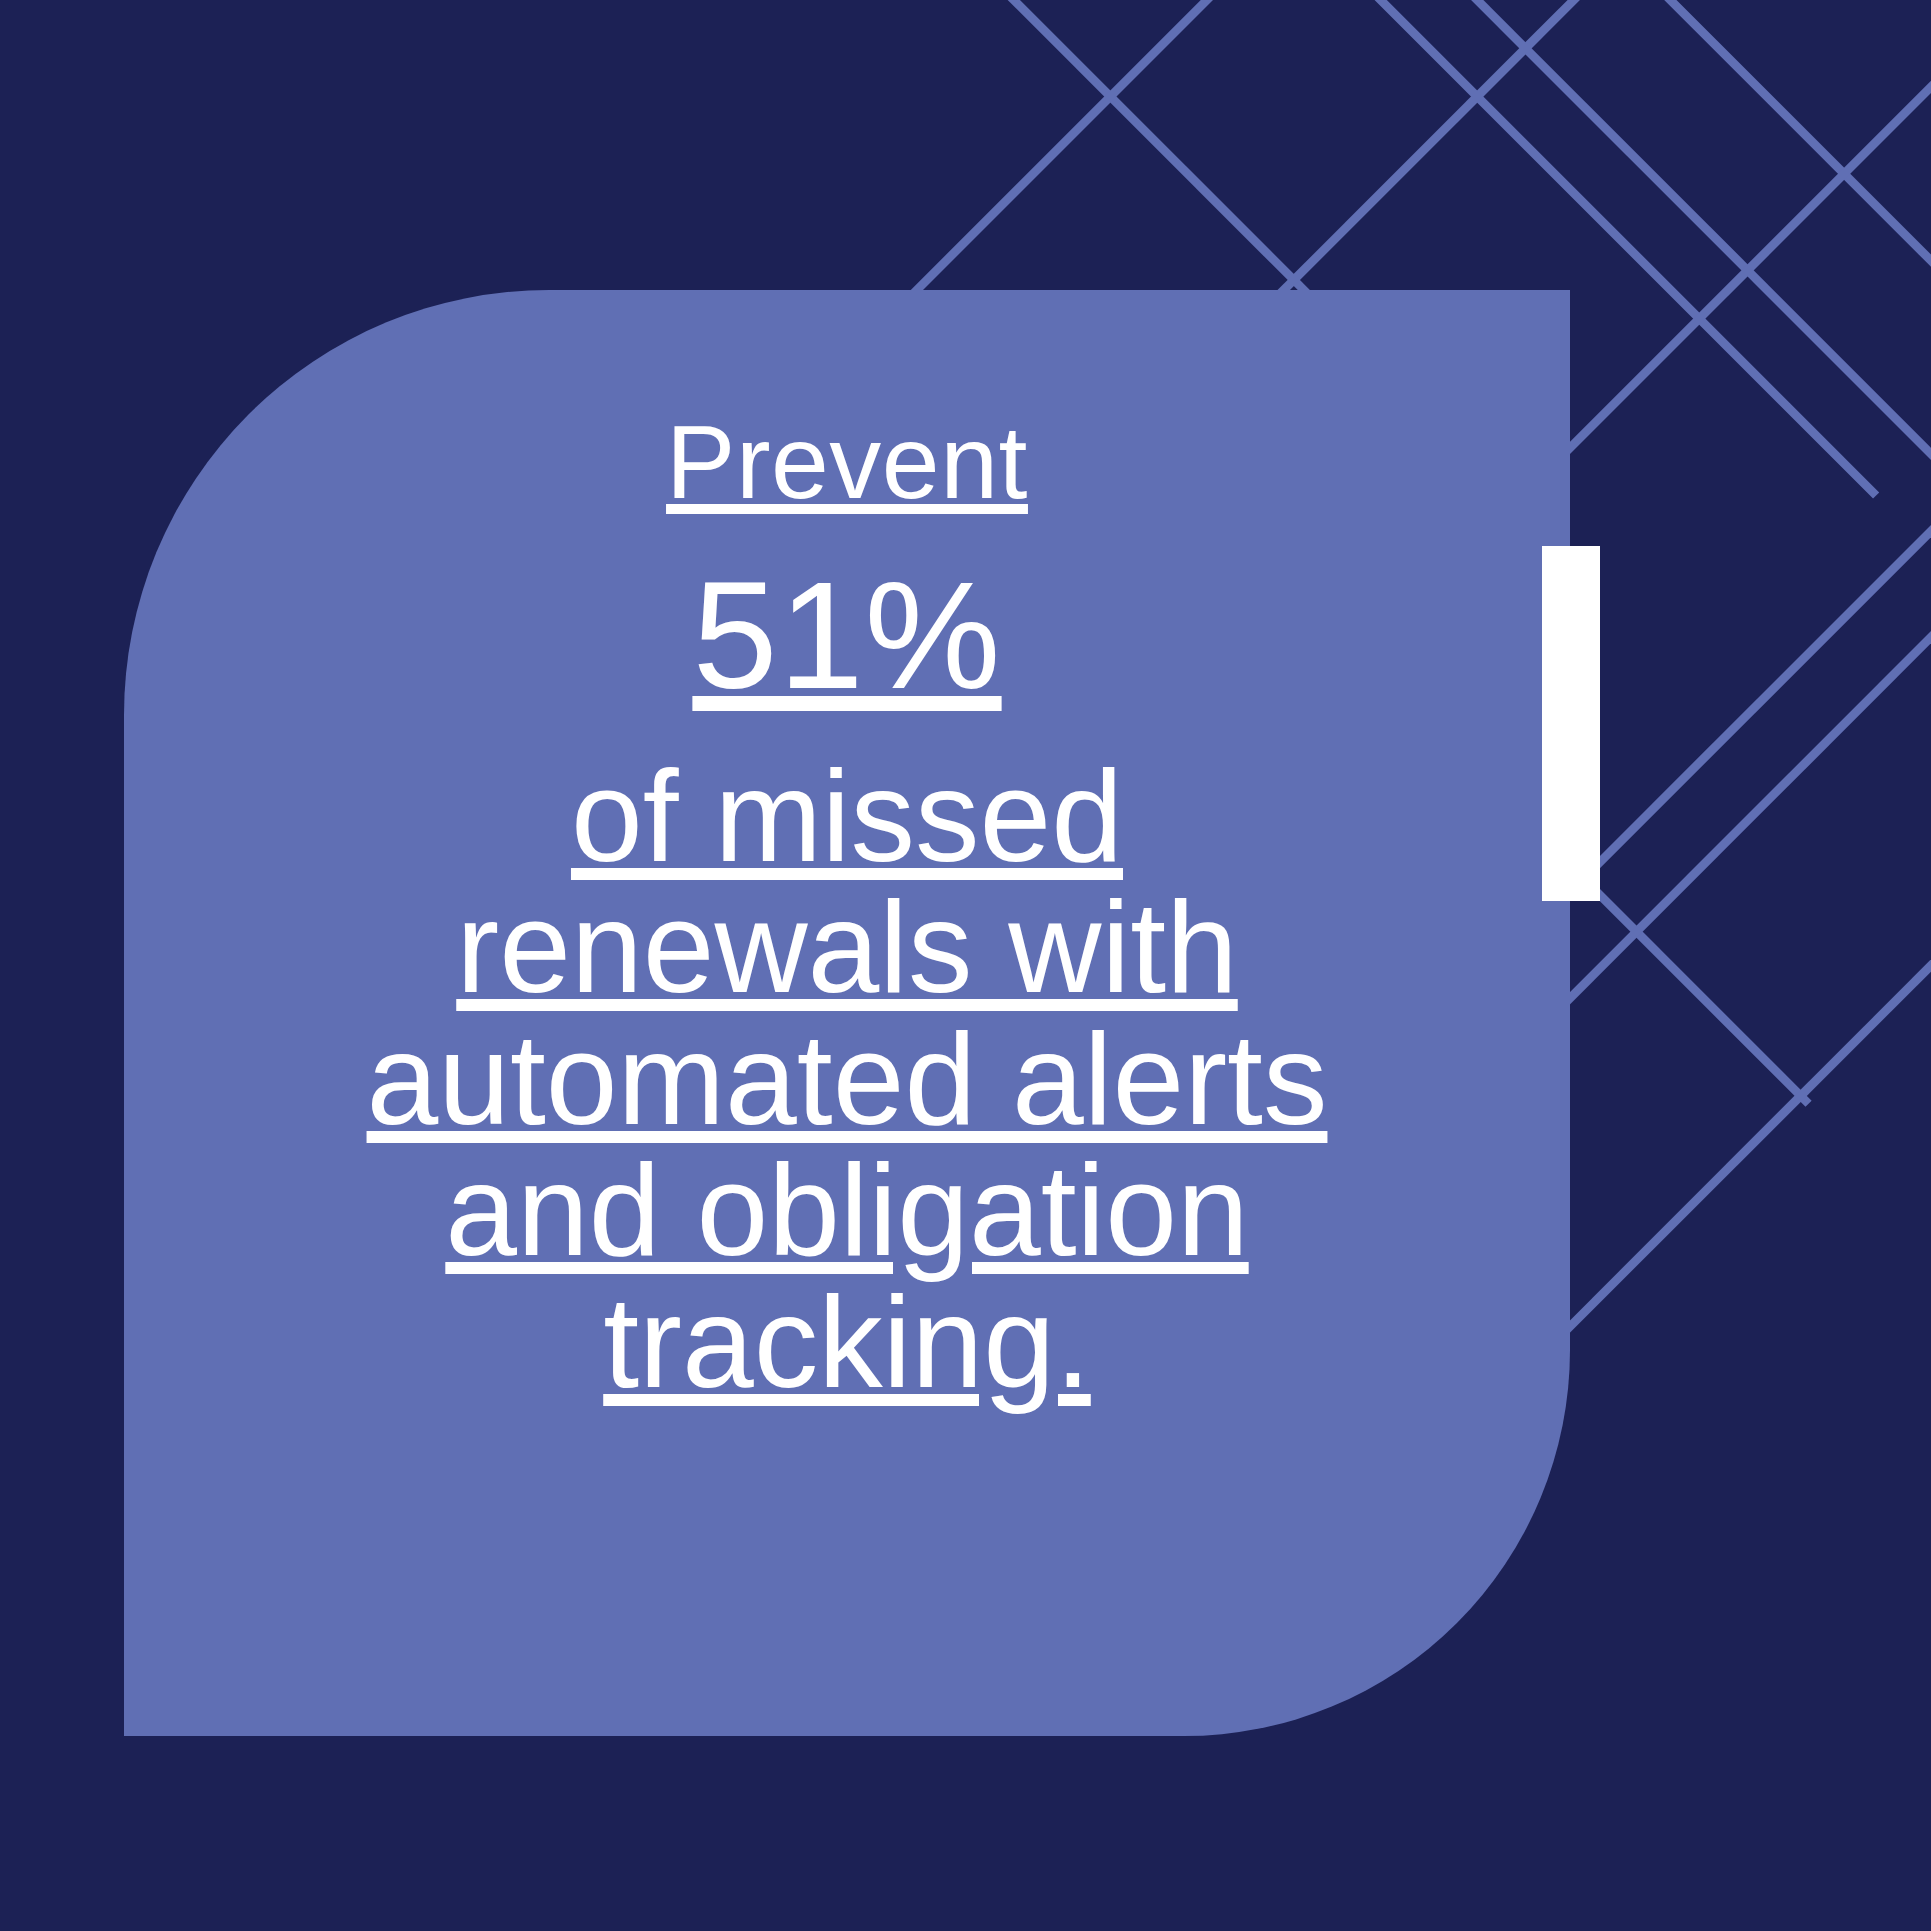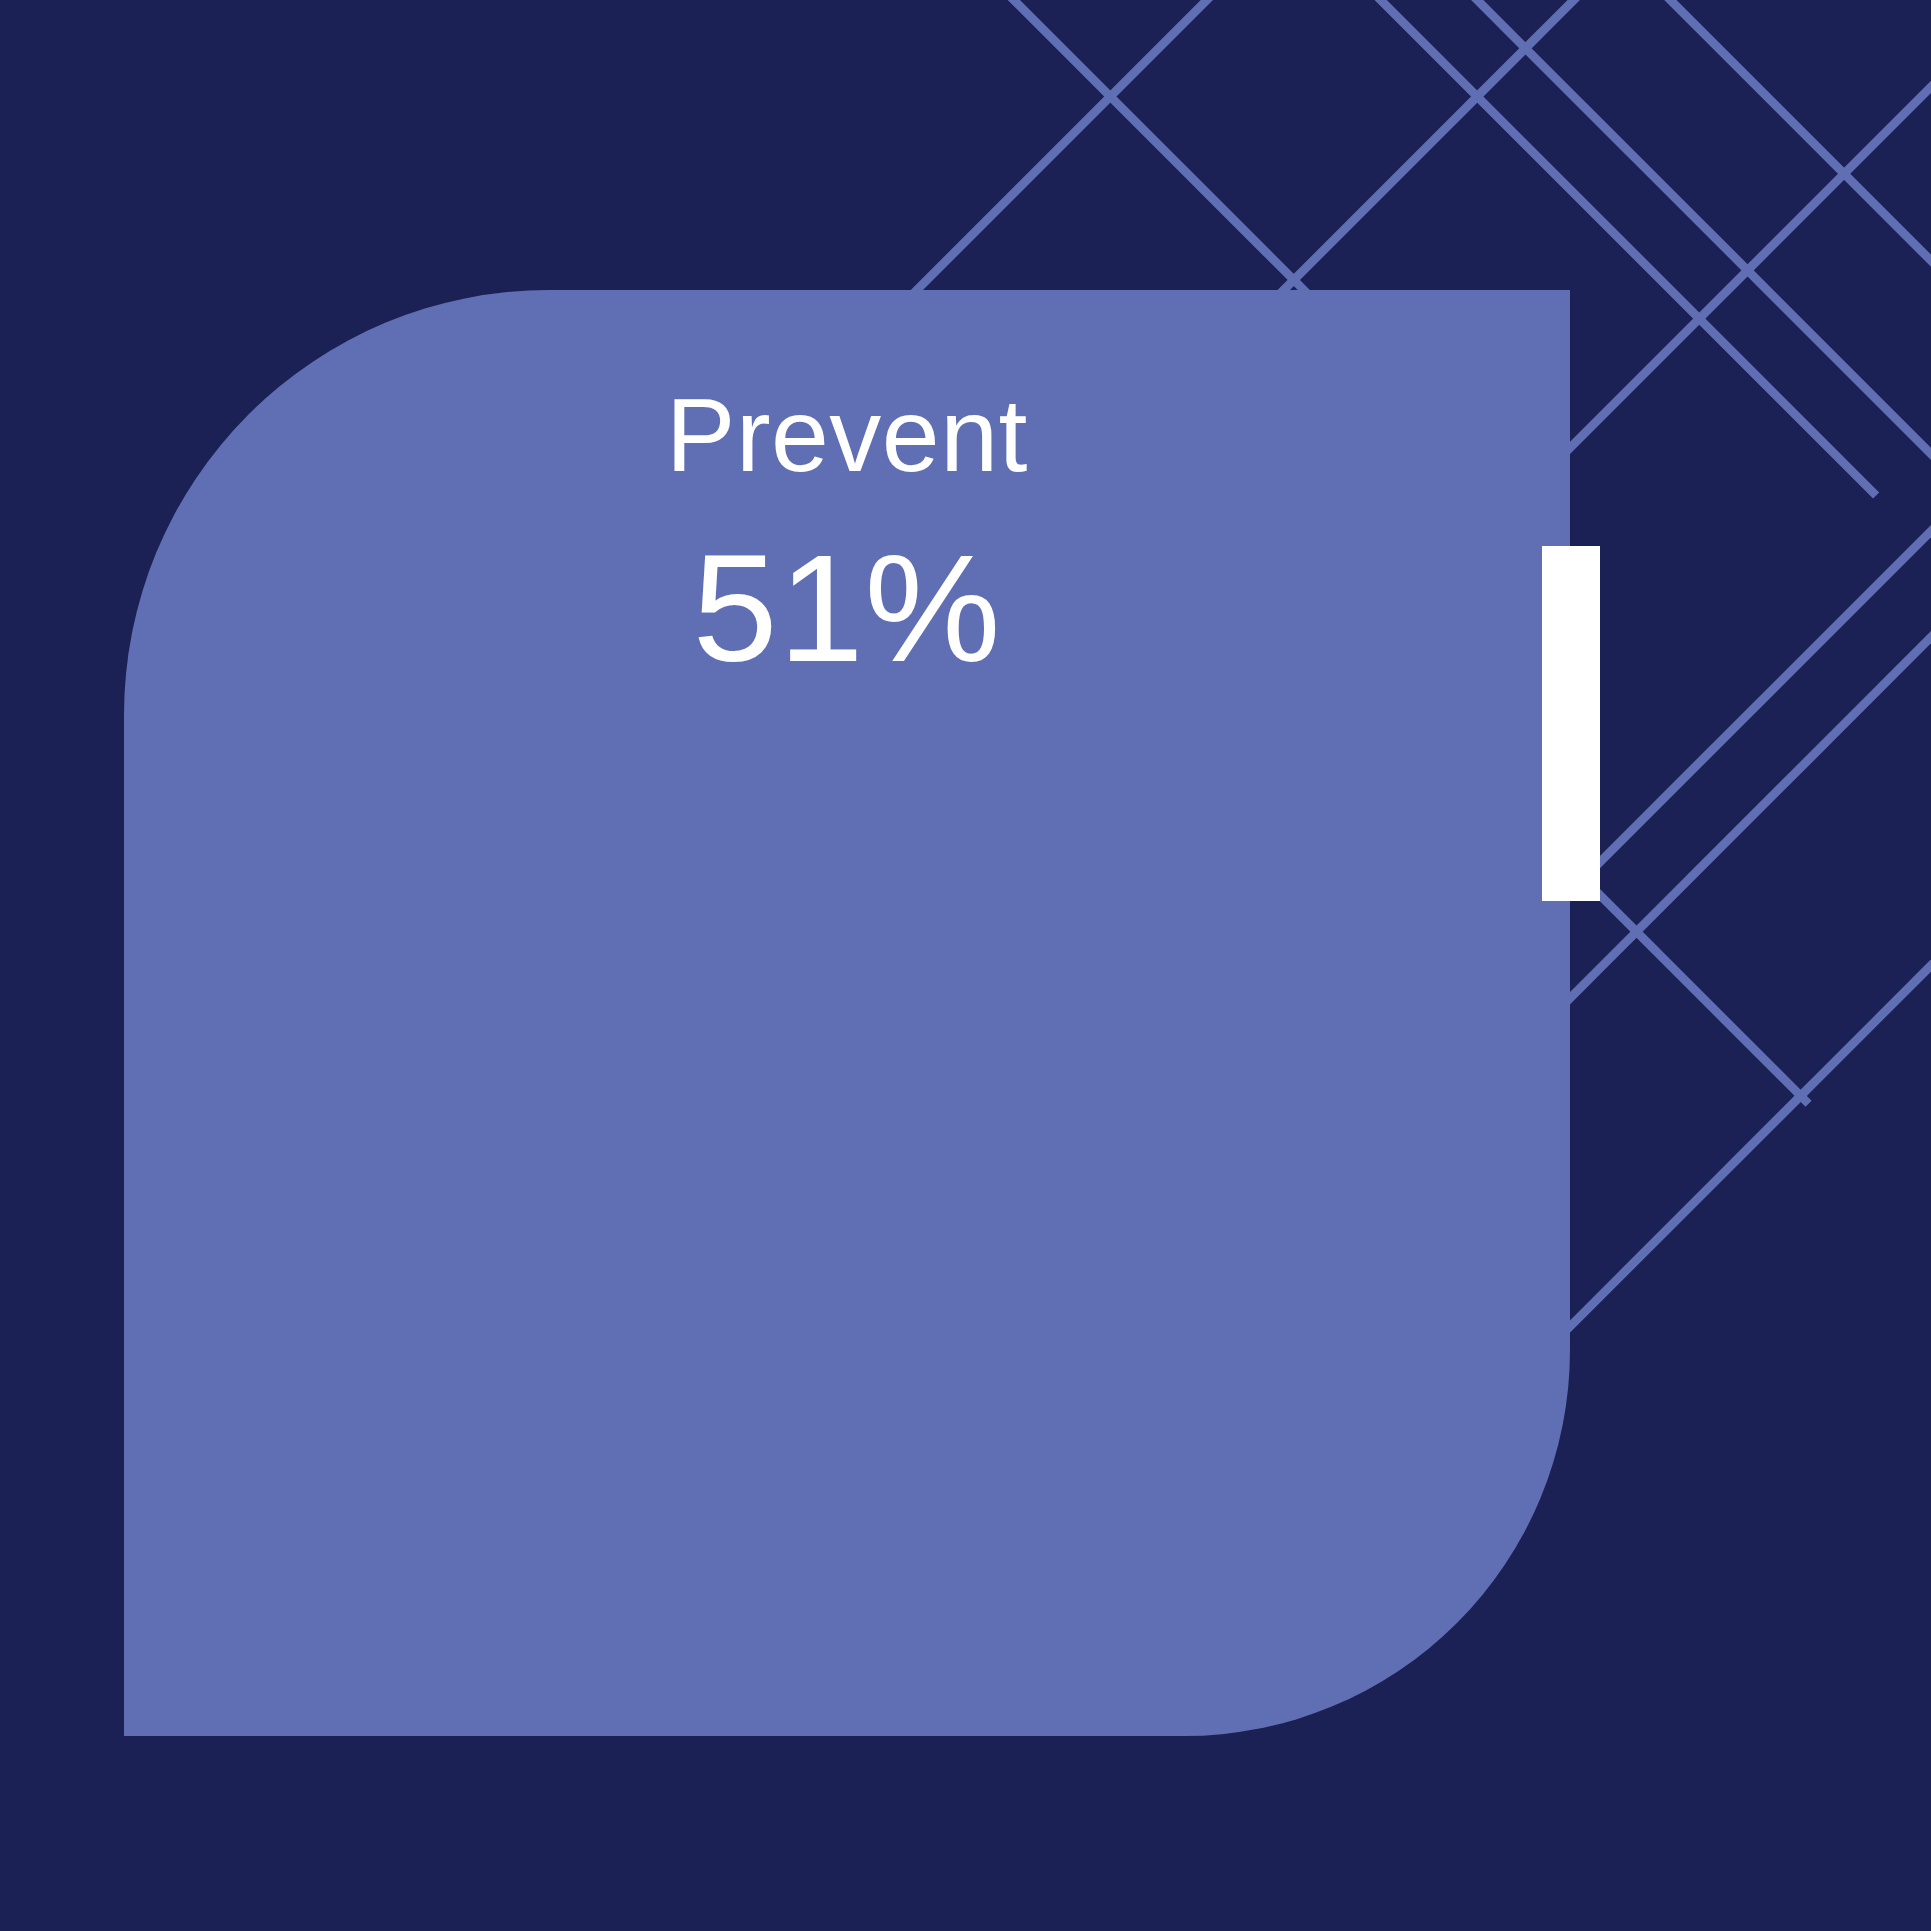--- a/index.html
+++ b/index.html
@@ -46,23 +46,24 @@
   #copy {
     position: absolute;
     left: 124px;
     top: 290px;
     width: 1446px;
     height: 1446px;
     display: flex;
     flex-direction: column;
     align-items: center;
     justify-content: flex-start;
-    padding-top: 93px;
+    padding-top: 120px;
     color: #FFFFFF;
     text-align: center;
+    text-decoration: underline;
     -webkit-font-smoothing: antialiased;
   }
 
   .line-prevent {
     font-size: 104px;
     line-height: 1.0;
     font-weight: 400;
     letter-spacing: 0.5px;
     white-space: nowrap;
   }
@@ -120,19 +121,26 @@
   </svg>
 
   <div id="card"></div>
 
   <div id="copy">
 
     <div class="line-prevent">Prevent</div>
 
     <div class="line-stat">51%</div>
 
+    <div class="line-body">
+      <span class="brk">of missed</span>
+      <span class="brk">renewals with</span>
+      <span class="brk">automated alerts</span>
+      <span class="brk">and obligation</span>
+      <span class="brk">tracking.</span>
+    </div>
 
   </div>
 
   <div id="accent-bar"></div>
 
 </div>
 
 
 </body></html>

